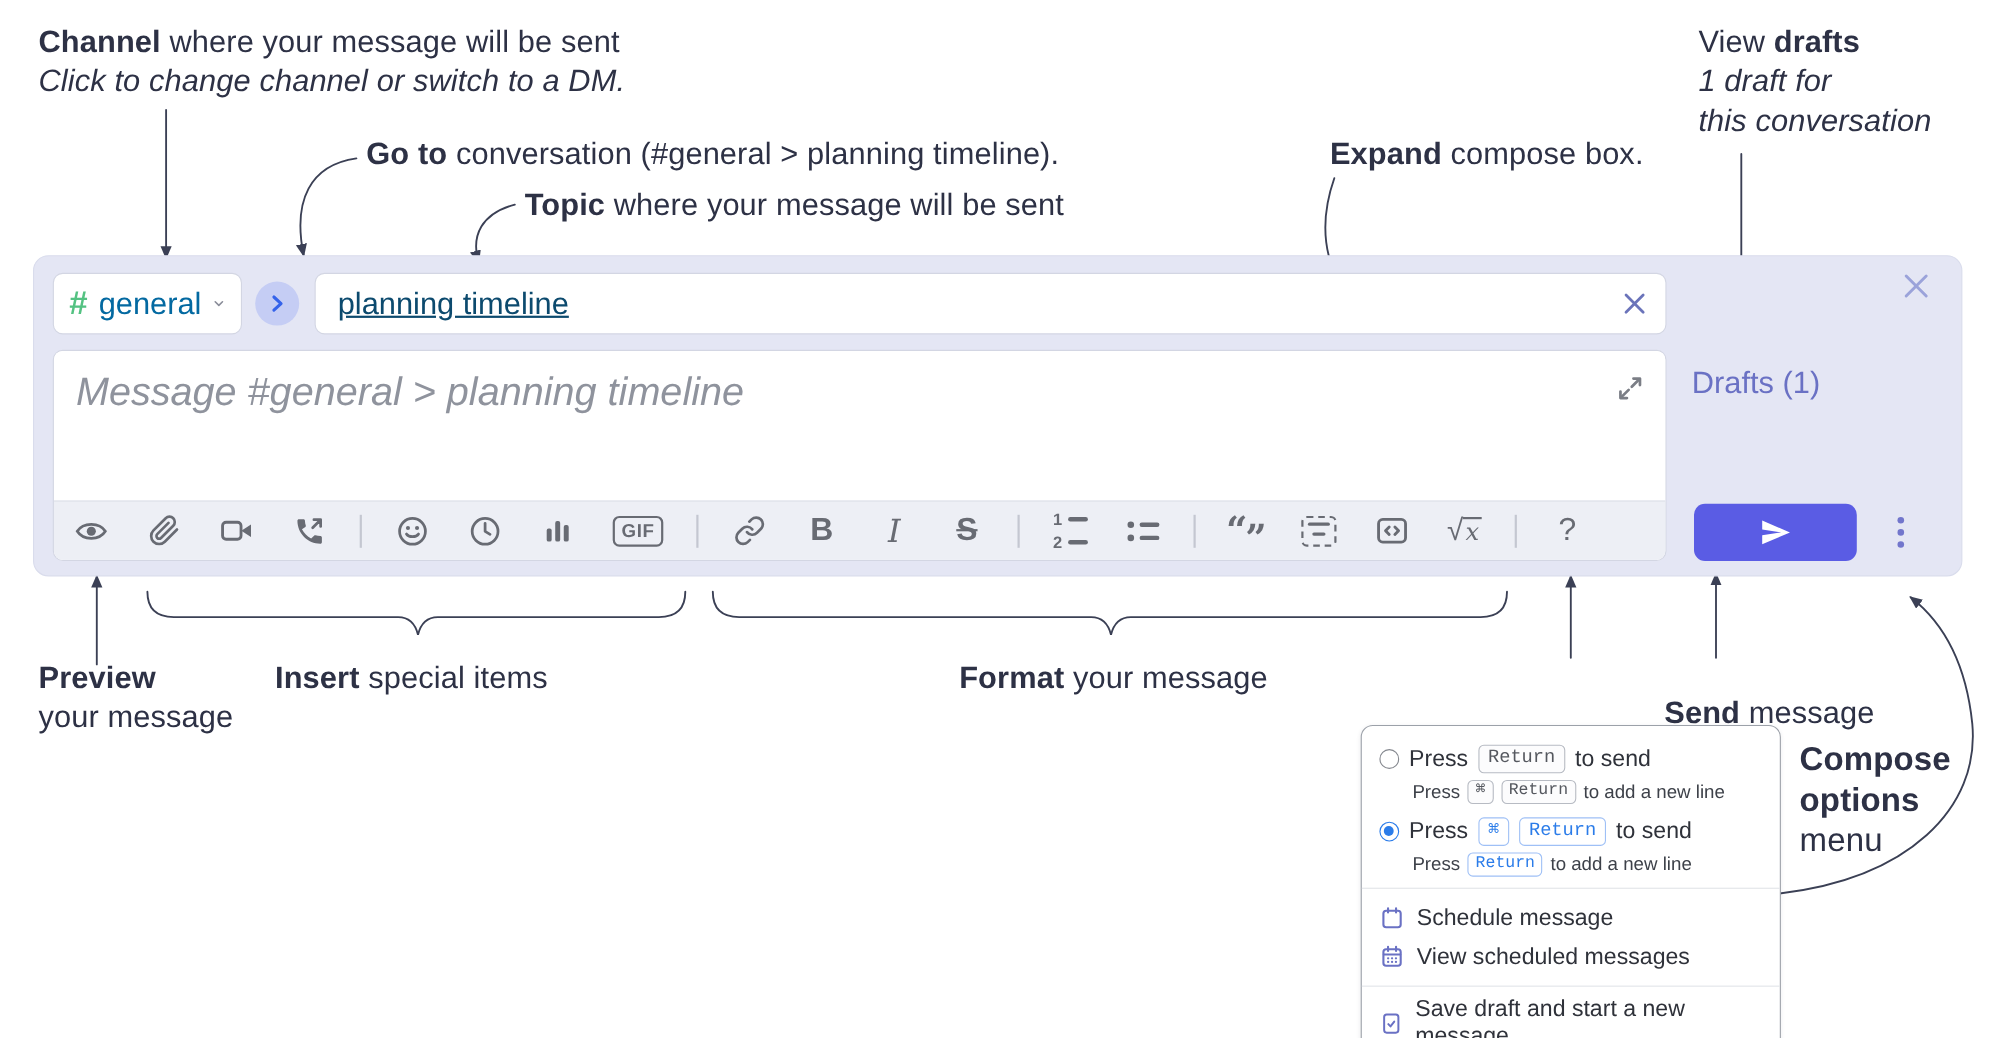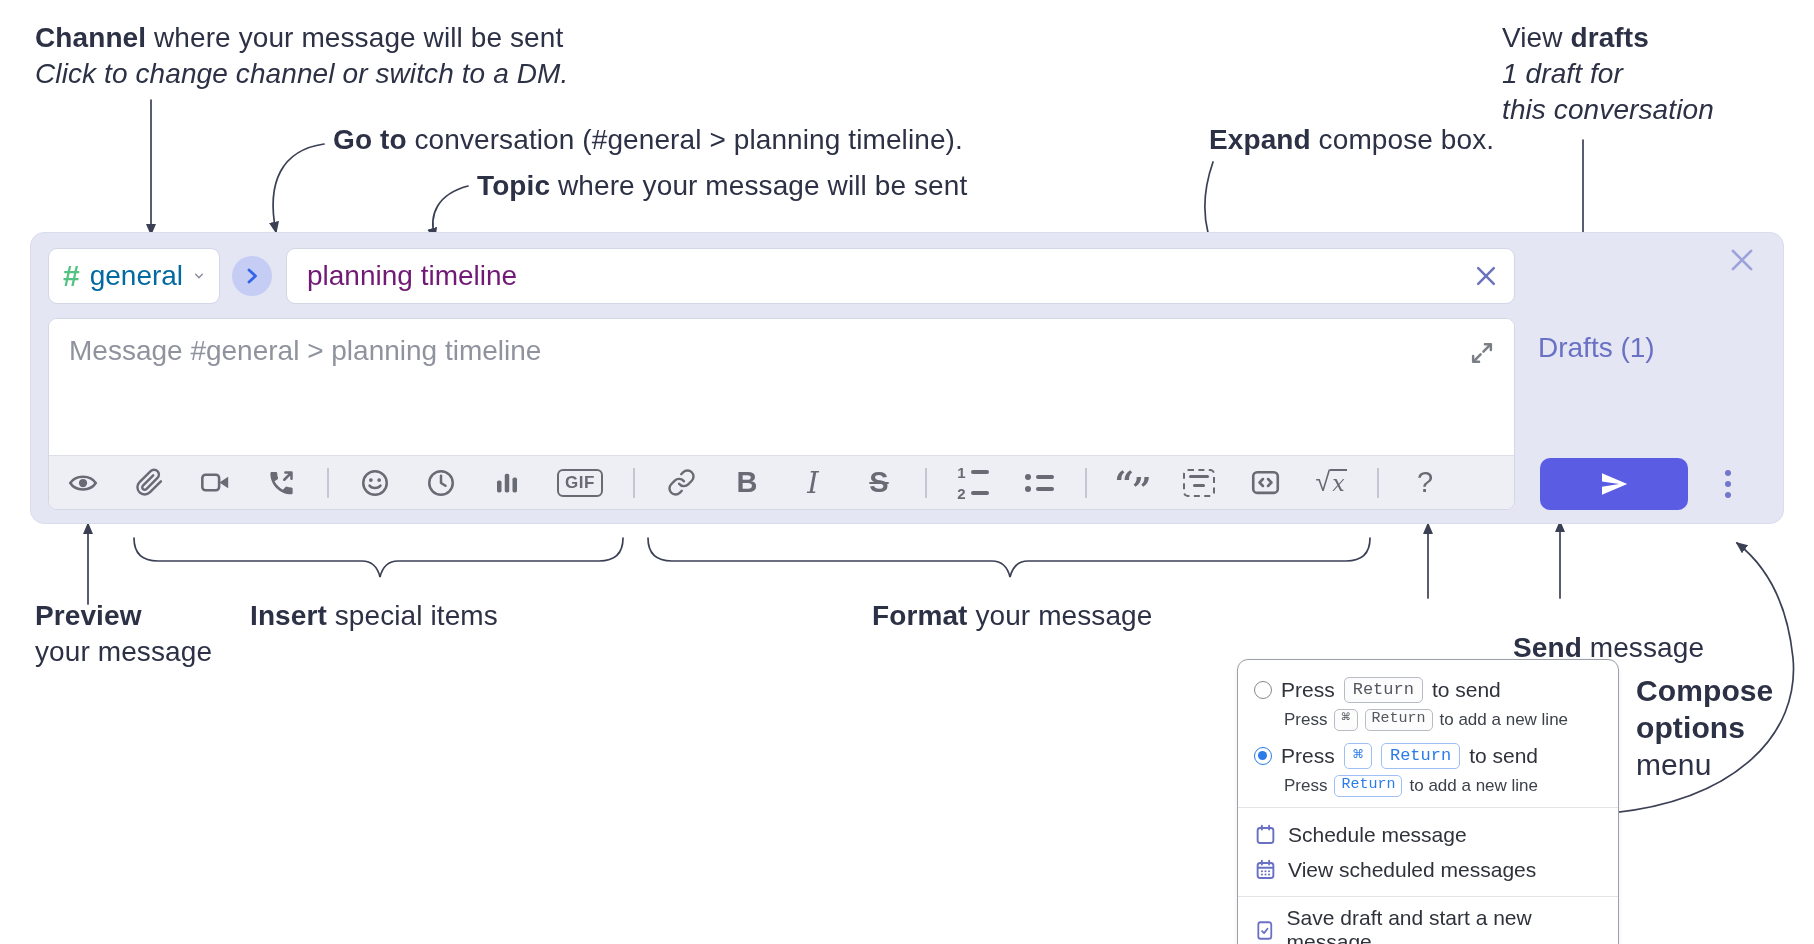--- a/index.html
+++ b/index.html
@@ -18,31 +18,31 @@
                  background:#e4e6f4; border:1px solid #d9dcec; border-radius:14px; }
   .channel-btn { position:absolute; left:48px; top:248px; width:172px; height:56px;
                  background:#fff; border:1px solid #d3d6e3; border-radius:9px;
                  display:flex; align-items:center; padding:0 14px; gap:10px; cursor:pointer; }
   .hash { color:#54c282; font-weight:700; font-size:30px; line-height:1; }
   .channel-name { font-size:28px; color:#0369a1; flex:1; }
   .jump-circle { position:absolute; left:232px; top:256px; width:40px; height:40px; border-radius:50%;
                  background:#c5cdf4; display:flex; align-items:center; justify-content:center; cursor:pointer; }
   .topic-wrap { position:absolute; left:286px; top:248px; width:1229px; height:56px;
                 background:#fff; border:1px solid #d3d6e3; border-radius:9px; display:flex; align-items:center; }
-  .topic-input { flex:1; border:none; outline:none; font-family:inherit; font-size:28px; color:#701a75;
-                 padding:0 20px; background:transparent; }
+  .topic-input { flex:1; border:none; outline:none; font-family:inherit; font-size:28px; color:#0c4a6e;
+                 padding:0 20px; background:transparent;text-decoration:underline; }
   .icon-btn { background:none; border:none; cursor:pointer; display:flex; align-items:center; justify-content:center; }
   .topic-clear { width:44px; height:44px; margin-right:6px; }
   .compose-close { position:absolute; right:26px; top:12px; width:40px; height:40px; }
 
   .msg-box { position:absolute; left:48px; top:318px; width:1467px; height:192px;
              background:#fff; border:1px solid #d3d6e3; border-radius:9px; overflow:hidden;
              display:flex; flex-direction:column; }
-  .msg-input { flex:1; border:none; outline:none; resize:none; font-family:inherit; font-size:28px;
-               color:#2b2e38; padding:16px 60px 0 20px; }
+  .msg-input { flex:1; border:none; outline:none; resize:none; font-family:inherit; font-size:36px;
+               color:#2b2e38; padding:16px 60px 0 20px;font-style:italic; }
   .msg-input::placeholder { color:#8f939d; }
   .expand-btn { position:absolute; right:12px; top:16px; width:40px; height:36px; }
 
   .toolbar { height:54px; background:#edeff5; border-top:1px solid #dcdfe8;
              display:flex; align-items:center; padding:0 0 0 14px; gap:26px; }
   .tb { width:40px; height:40px; background:none; border:none; cursor:pointer; color:#686b73;
         display:flex; align-items:center; justify-content:center; flex:none; }
   .tb-div { width:2px; height:30px; background:#c4c7d1; flex:none; }
   .tb-text { font-size:29px; color:#686b73; }
   .tb-bold { font-weight:700; }
@@ -108,21 +108,21 @@
   </div>
 
   <div class="ann" style="left:477px; top:168px;">
     <span class="b">Topic</span><span> where your message will be sent</span>
   </div>
 
   <div class="ann" style="left:1209px; top:122px;">
     <span class="b">Expand</span><span> compose box.</span>
   </div>
 
-  <div class="ann" style="left:1502px; top:20px;">
+  <div class="ann" style="left:1544px; top:20px;">
     <div><span>View </span><span class="b">drafts</span></div>
     <div class="i">1 draft for</div>
     <div class="i">this conversation</div>
   </div>
 
   <svg class="connectors" width="1814" height="944" viewBox="0 0 1814 944">
     <defs>
       <marker id="arw" markerWidth="9" markerHeight="8" refX="6" refY="3" orient="auto">
         <path d="M0,0 L7,3 L0,6 Z" fill="#3b4055"></path>
       </marker>

